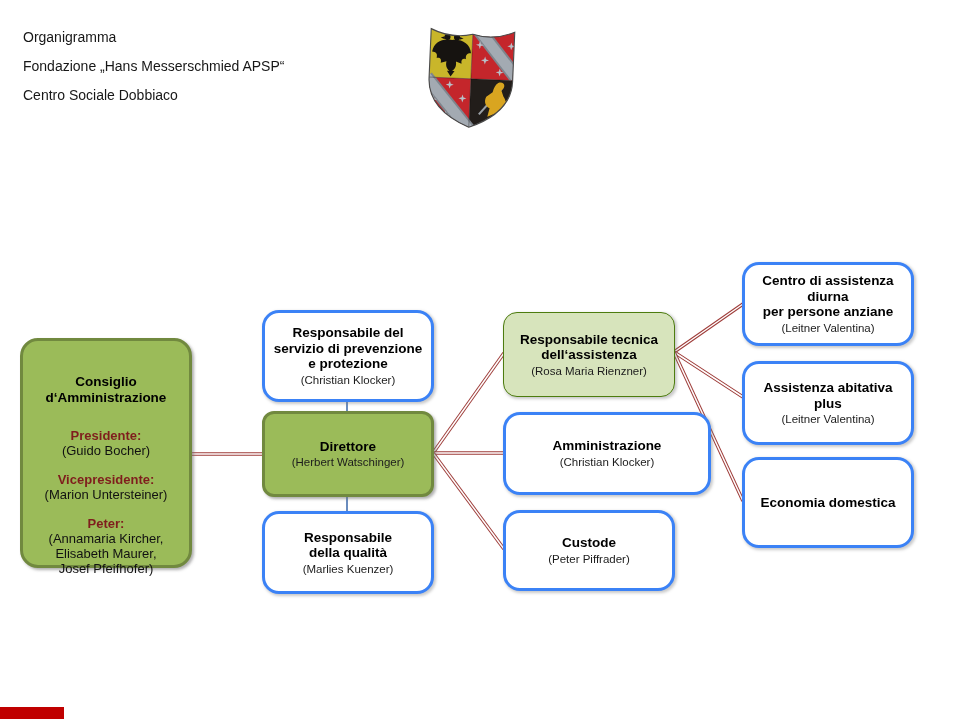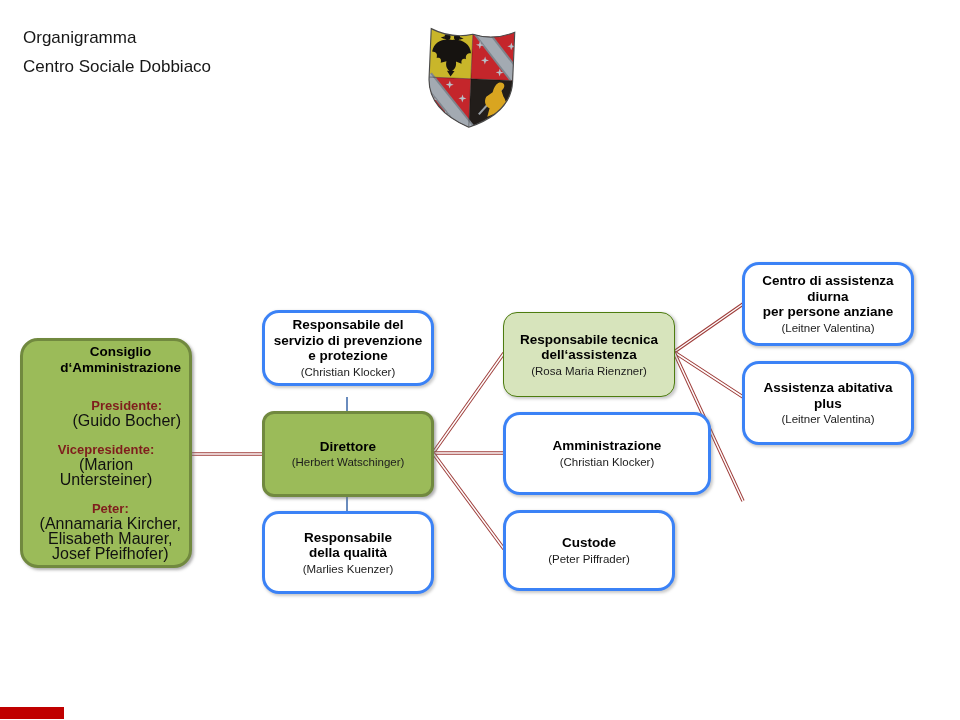--- a/index.html
+++ b/index.html
@@ -1,21 +1,21 @@
 <!DOCTYPE html>
 <html><head>
 <meta charset="utf-8">
 <style>
   html,body{margin:0;padding:0;background:#ffffff;}
   .slide{position:relative;width:960px;height:720px;background:#ffffff;overflow:hidden;
          font-family:"Liberation Sans",sans-serif;}
 
   
   .title-block{position:absolute;left:23px;top:23px;color:#171717;}
-  .title-block div{font-size:17px;line-height:29px;white-space:nowrap;}
+  .title-block div{font-size:14px;line-height:29px;white-space:nowrap;}
 
   
   .coa{position:absolute;left:423px;top:19px;width:96px;height:114px;transform:rotate(2.5deg);}
 
   
   .wires{position:absolute;left:0;top:0;width:960px;height:720px;}
   .red-outer{stroke:#9E3B38;stroke-width:3.4;fill:none;}
   .red-inner{stroke:#ffffff;stroke-width:1.5;fill:none;}
   .blue-line{stroke:#6A8CBE;stroke-width:2;fill:none;}
 
@@ -24,36 +24,37 @@
         border-radius:17px;display:flex;flex-direction:column;justify-content:center;
         align-items:center;text-align:center;padding:4px 8px;
         box-shadow:1.5px 1.5px 3px rgba(120,120,120,.40);}
   .node .nt{font-weight:bold;font-size:13.5px;line-height:15.5px;color:#000;white-space:pre-line;}
   .node .ns{font-size:11.5px;line-height:14px;color:#1c1c1c;margin-top:1px;white-space:pre-line;}
   .green{background:#9BBB59;border:3.5px solid #71893F;border-radius:12px;
          box-shadow:2px 2px 3px rgba(110,110,110,.55);}
   .lightgreen{background:#D7E4BC;border:1px solid #4d7c0f;border-radius:14px;}
 
   
-  .consiglio{justify-content:flex-start;padding-top:3px;border-radius:18px;border-width:3px;align-items:flex-end;}
+  .consiglio{justify-content:flex-start;padding-top:33px;border-radius:18px;border-width:3px;}
   .consiglio .nt{margin-bottom:23px;}
   .c-sec{margin-bottom:14px;}
   .c-label{font-weight:bold;font-size:13px;line-height:15px;color:#7f1d1d;}
-  .c-val{font-size:16px;line-height:15px;color:#111;white-space:pre-line;}
+  .c-val{font-size:13px;line-height:15px;color:#111;white-space:pre-line;}
 
   
   .footer-bar{position:absolute;left:0px;top:707px;width:64px;height:12px;background:#C00000;}
 </style>
 </head>
 <body>
 
 <div class="slide">
 
   <div class="title-block">
     <div>Organigramma</div>
+    <div>Fondazione „Hans Messerschmied APSP“</div>
     <div>Centro Sociale Dobbiaco</div>
   </div>
 
   <svg class="coa" viewBox="0 0 100 120">
     <defs>
       <clipPath id="cpShield">
           <path d="M6,12 Q28,22 50,16 Q72,22 94,12 L94,64 Q94,97 50,114 Q6,97 6,64 Z"></path>
         </clipPath>
       <path id="fleur" d="M0,-4.2 L1.4,0 L0,4.2 L-1.4,0 Z M-4.2,0 L0,-1.4 L4.2,0 L0,1.4 Z"></path>
     </defs>
@@ -150,21 +151,21 @@
       <div class="c-val">(Marion Untersteiner)</div>
     </div>
     <div class="c-sec">
       <div class="c-label">Peter:</div>
       <div class="c-val">(Annamaria Kircher,
 Elisabeth Maurer,
 Josef Pfeifhofer)</div>
     </div>
   </div>
 
-  <div class="node" style="left:262px;top:310px;width:172px;height:76px;">
+  <div class="node" style="left:262px;top:310px;width:172px;height:92px;">
     <div class="nt">Responsabile del
 servizio di prevenzione
 e protezione</div>
     <div class="ns">(Christian Klocker)</div>
   </div>
 
   <div class="node green" style="left:262px;top:411px;width:172px;height:86px;">
     <div class="nt">Direttore</div>
     <div class="ns">(Herbert Watschinger)</div>
   </div>
@@ -196,16 +197,19 @@
 diurna
 per persone anziane</div>
     <div class="ns">(Leitner Valentina)</div>
   </div>
 
   <div class="node" style="left:742px;top:361px;width:172px;height:84px;">
     <div class="nt">Assistenza abitativa plus</div>
     <div class="ns">(Leitner Valentina)</div>
   </div>
 
+  <div class="node" style="left:742px;top:457px;width:172px;height:91px;">
+    <div class="nt">Economia domestica</div>
+  </div>
 
   <div class="footer-bar"></div>
 
 </div>
 
 </body></html>

